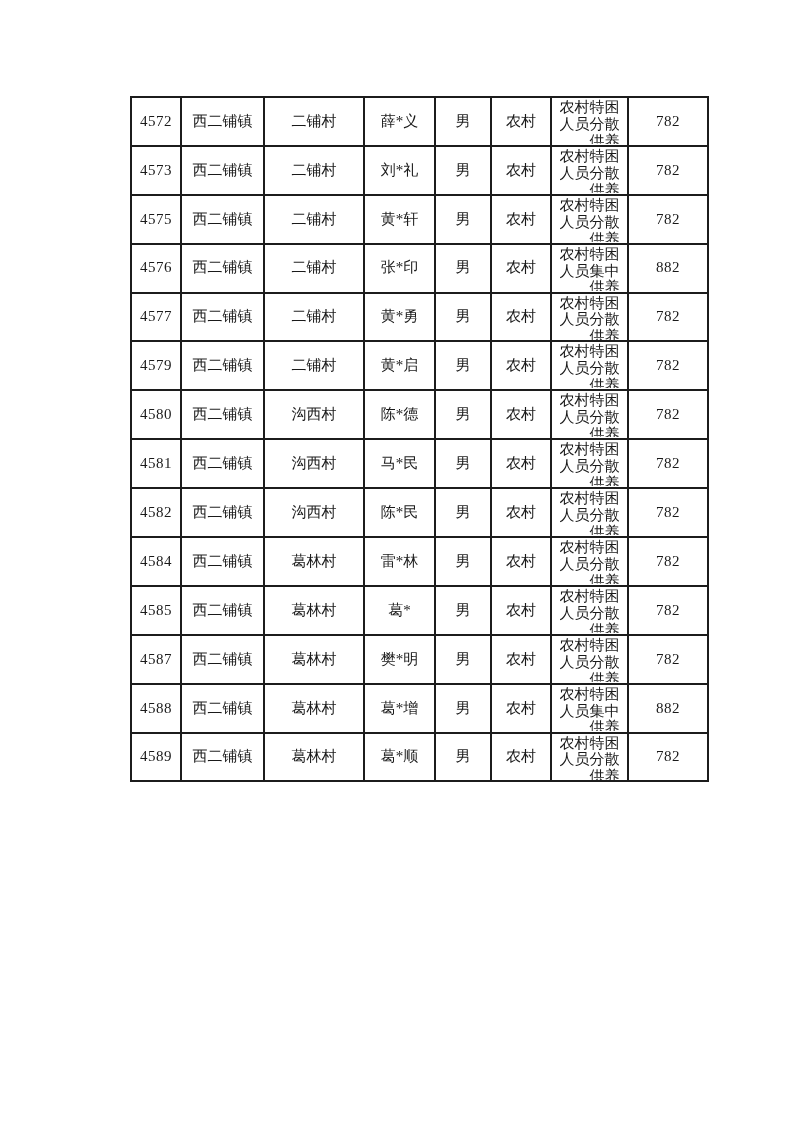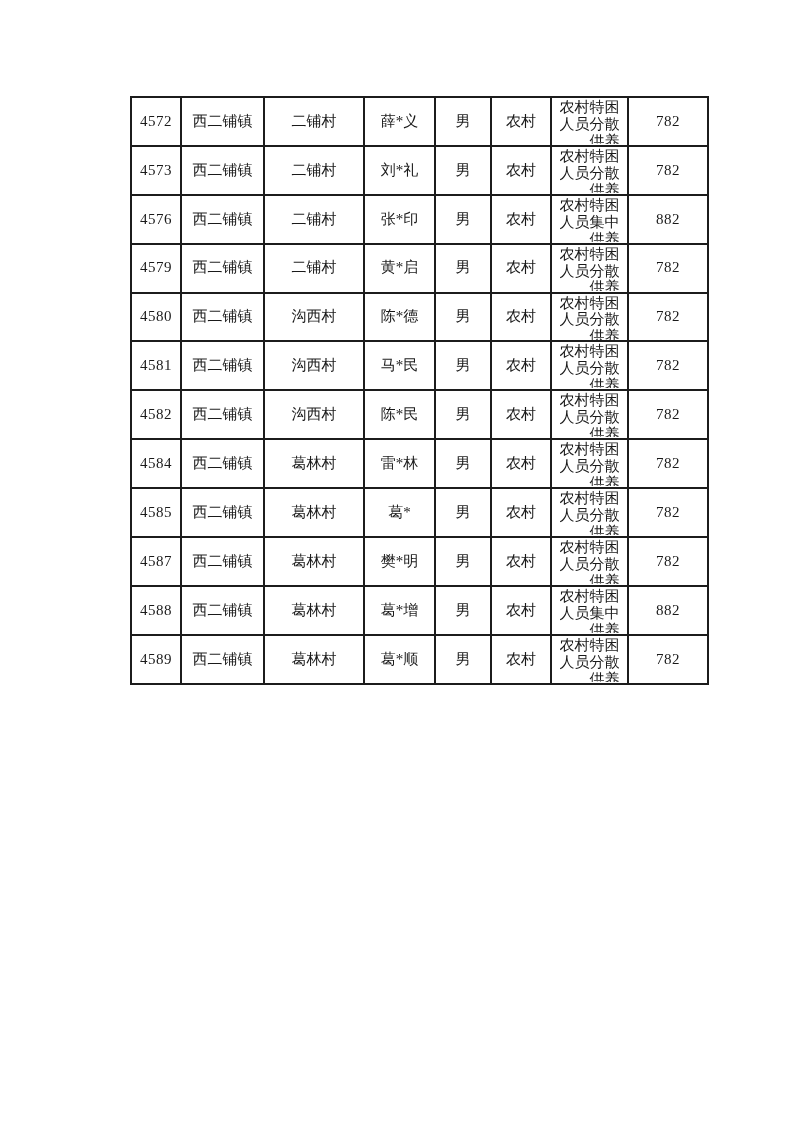--- a/index.html
+++ b/index.html
@@ -92,30 +92,54 @@
           <td>二铺村</td>
           <td>刘*礼</td>
           <td>男</td>
           <td>农村</td>
           <td class="cat">
             <div class="cat-clip">农村特困人员分散供养</div>
           </td>
           <td class="num">782</td>
         </tr>
         <tr>
+          <td class="num">4575</td>
+          <td>西二铺镇</td>
+          <td>二铺村</td>
+          <td>黄*轩</td>
+          <td>男</td>
+          <td>农村</td>
+          <td class="cat">
+            <div class="cat-clip">农村特困人员分散供养</div>
+          </td>
+          <td class="num">782</td>
+        </tr>
+        <tr>
           <td class="num">4576</td>
           <td>西二铺镇</td>
           <td>二铺村</td>
           <td>张*印</td>
           <td>男</td>
           <td>农村</td>
           <td class="cat">
             <div class="cat-clip">农村特困人员集中供养</div>
           </td>
           <td class="num">882</td>
+        </tr>
+        <tr>
+          <td class="num">4577</td>
+          <td>西二铺镇</td>
+          <td>二铺村</td>
+          <td>黄*勇</td>
+          <td>男</td>
+          <td>农村</td>
+          <td class="cat">
+            <div class="cat-clip">农村特困人员分散供养</div>
+          </td>
+          <td class="num">782</td>
         </tr>
         <tr>
           <td class="num">4579</td>
           <td>西二铺镇</td>
           <td>二铺村</td>
           <td>黄*启</td>
           <td>男</td>
           <td>农村</td>
           <td class="cat">
             <div class="cat-clip">农村特困人员分散供养</div>

